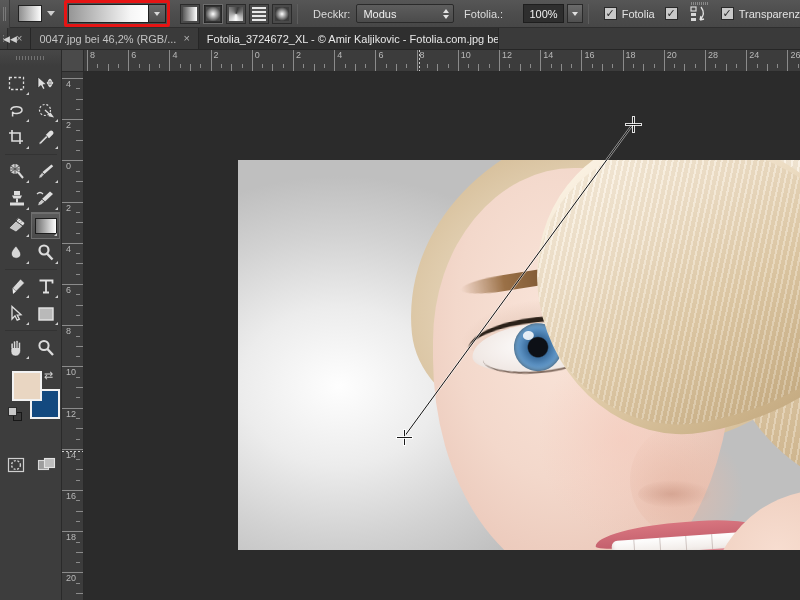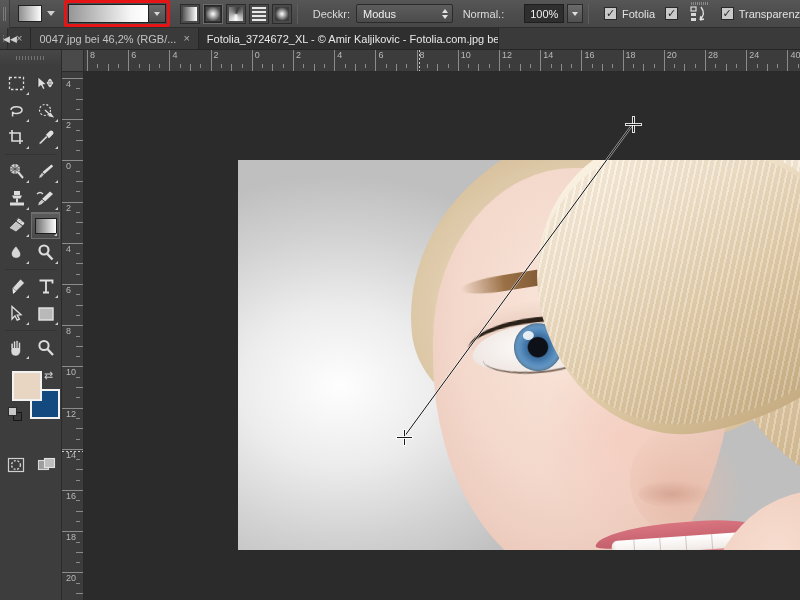--- a/index.html
+++ b/index.html
@@ -396,21 +396,21 @@
 
     <span class="ob-label">Deckkr:</span>
     <div class="select-box">
       <span>Modus</span>
       <span class="spin">
           <i class="up"></i>
           <i class="dn"></i>
         </span>
     </div>
 
-    <span class="ob-label">Normal.:</span>
+    <span class="ob-label">Fotolia.:</span>
     <div class="opacity-field">100%</div>
     <div class="opacity-drop">
         <i></i>
       </div>
 
     <div class="ob-sep"></div>
 
     <div class="cb-wrap">
       <span class="cb">✓</span>
       <span class="cb-label">Fotolia</span>
@@ -724,21 +724,21 @@
       <div class="rh-lbl" style="left: 622px;">28</div>
       <div class="rh-tick" style="left: 631.3px; height: 4px; top: 14px;"></div>
       <div class="rh-tick" style="left: 641.6px; height: 8px; top: 14px;"></div>
       <div class="rh-tick" style="left: 651.9px; height: 4px; top: 14px;"></div>
       <div class="rh-tick" style="left: 662.2px; height: 22px;"></div>
       <div class="rh-lbl" style="left: 663.2px;">24</div>
       <div class="rh-tick" style="left: 672.5px; height: 4px; top: 14px;"></div>
       <div class="rh-tick" style="left: 682.8px; height: 8px; top: 14px;"></div>
       <div class="rh-tick" style="left: 693.1px; height: 4px; top: 14px;"></div>
       <div class="rh-tick" style="left: 703.4px; height: 22px;"></div>
-      <div class="rh-lbl" style="left: 704.4px;">40</div>
+      <div class="rh-lbl" style="left: 704.4px;">26</div>
       <div class="rh-tick" style="left: 713.7px; height: 4px; top: 14px;"></div>
       <div class="guide-h" style="left: 334.6px;"></div>
     </div>
   <div class="ruler-v" id="rv">
       <div class="rv-tick" style="top: 6px; width: 22px;"></div>
       <div class="rv-lbl" style="top: 8px;">4</div>
       <div class="rv-tick" style="top: 16.3px; width: 4px; left: 14px;"></div>
       <div class="rv-tick" style="top: 26.6px; width: 8px; left: 14px;"></div>
       <div class="rv-tick" style="top: 36.9px; width: 4px; left: 14px;"></div>
       <div class="rv-tick" style="top: 47.2px; width: 22px;"></div>

